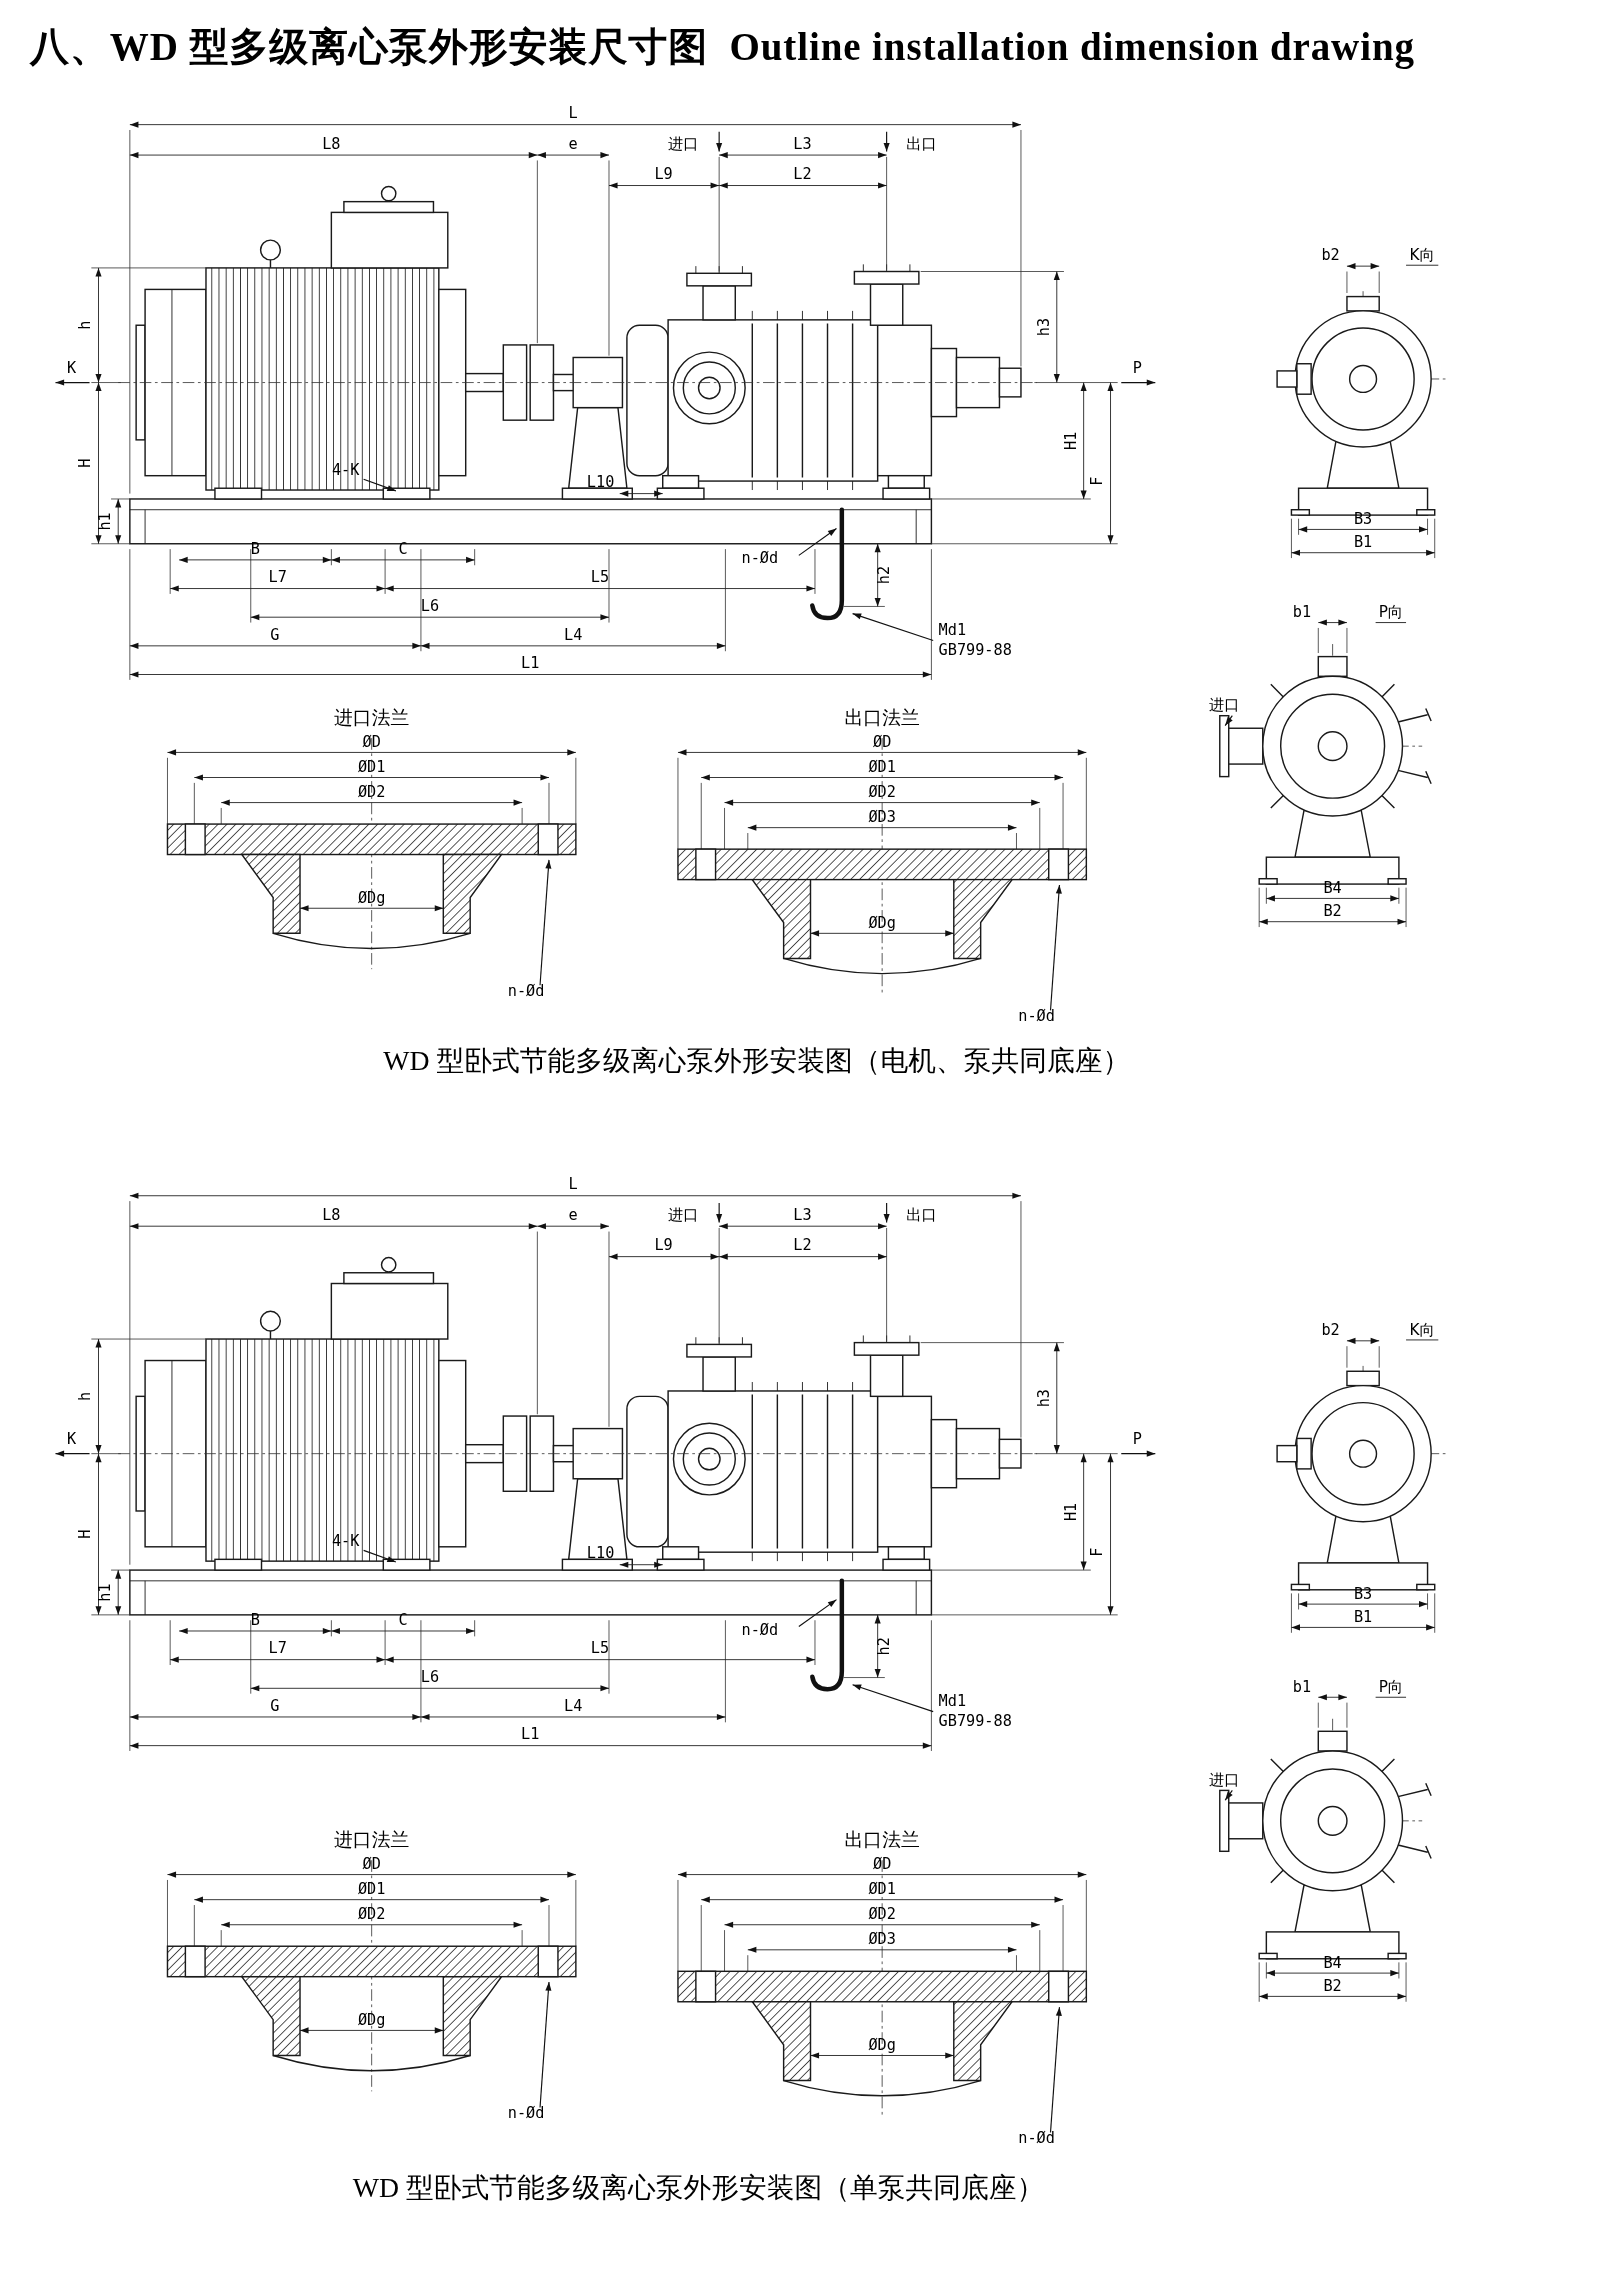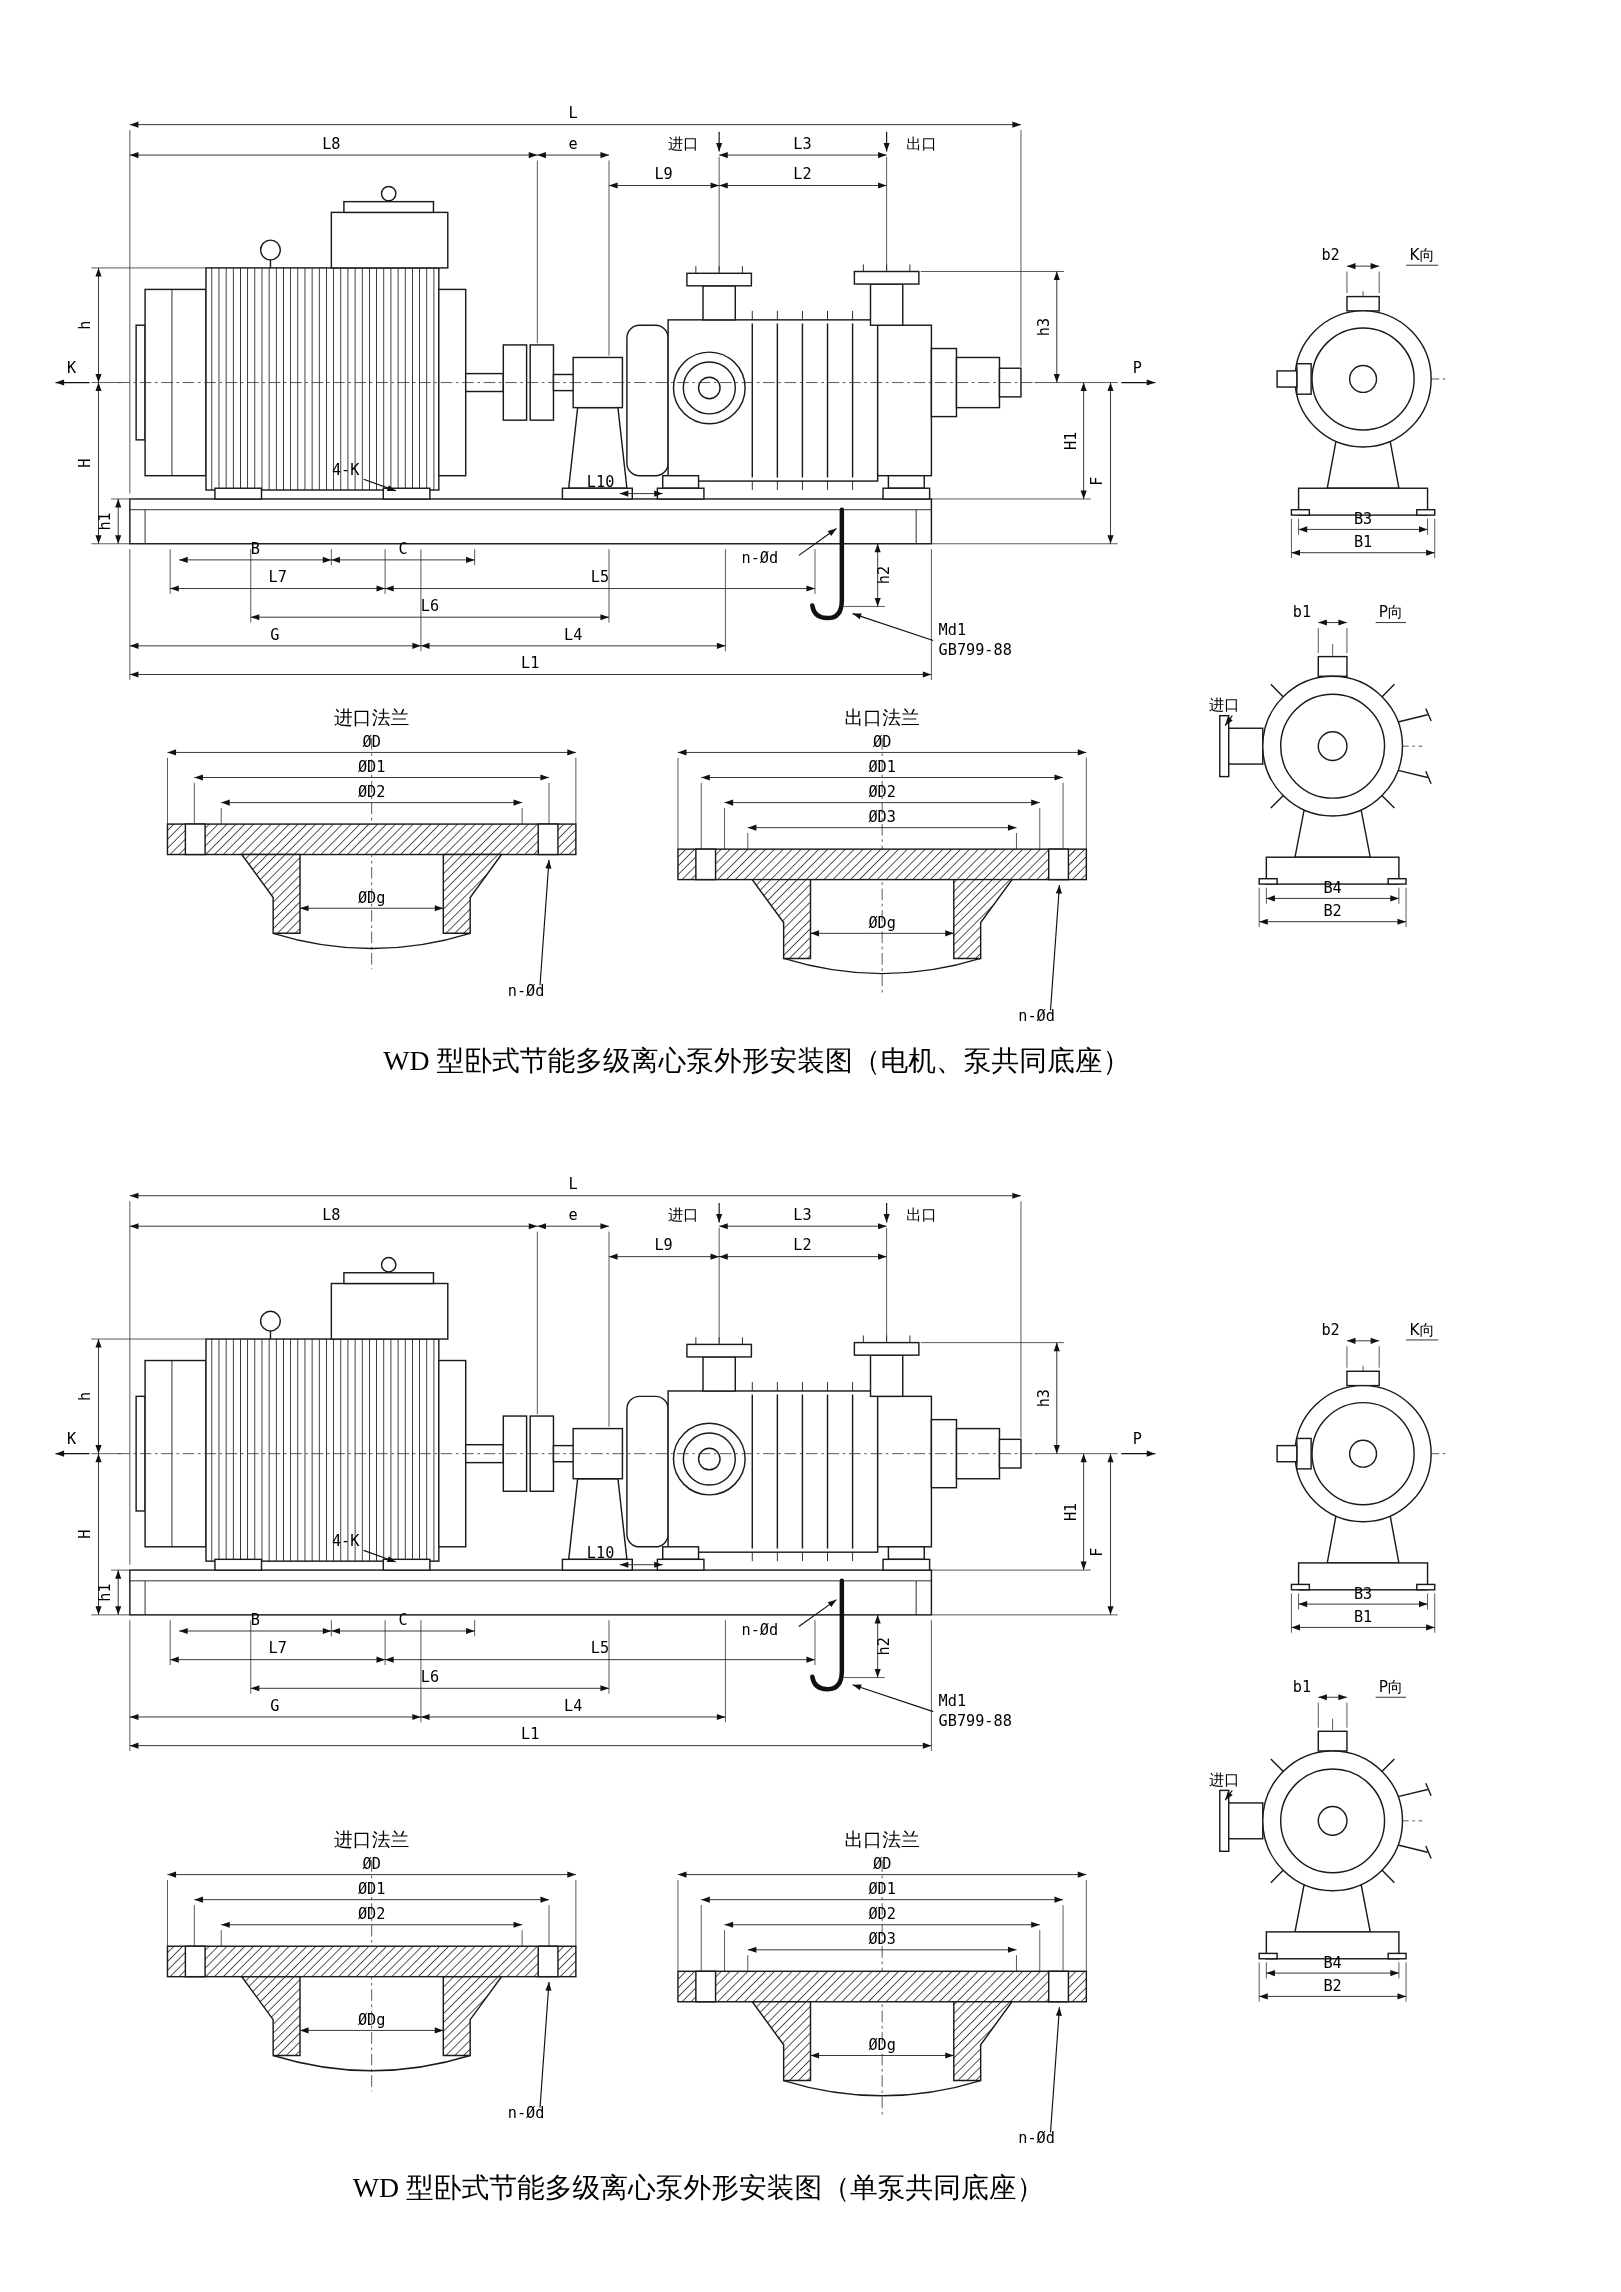--- a/index.html
+++ b/index.html
@@ -21,20 +21,24 @@
   .ext{fill:none;stroke:#333;stroke-width:0.9;}
   .cl{fill:none;stroke:#333;stroke-width:0.9;stroke-dasharray:13 4 3 4;}
   .dl{fill:none;stroke:#222;stroke-width:1;}
   .dar{fill:none;stroke:#111;stroke-width:1.3;}
   .bolt{fill:none;stroke:#111;stroke-width:5;stroke-linecap:round;}
 </style>
 </head>
 <body>
 
 <div class="page">
+  <h1 class="title">
+    <span class="t-zh">八、WD 型多级离心泵外形安装尺寸图</span>
+    <span class="t-en">Outline installation dimension drawing</span>
+  </h1>
 
   <svg class="canvas" width="1621" height="2199" viewBox="0 0 1810 2455">
     <defs>
       <marker id="arr" viewBox="0 0 10 10" refX="9.3" refY="5" markerWidth="11" markerHeight="11" orient="auto-start-reverse" markerUnits="userSpaceOnUse">
         <path d="M0.6,1.9 L9.3,5 L0.6,8.1 Z" fill="#111"></path>
       </marker>
       <pattern id="fins" width="8" height="8" patternUnits="userSpaceOnUse">
         <rect width="8" height="8" fill="#fff"></rect>
         <line x1="4.5" y1="0" x2="4.5" y2="8" stroke="#2a2a2a" stroke-width="1"></line>
       </pattern>

